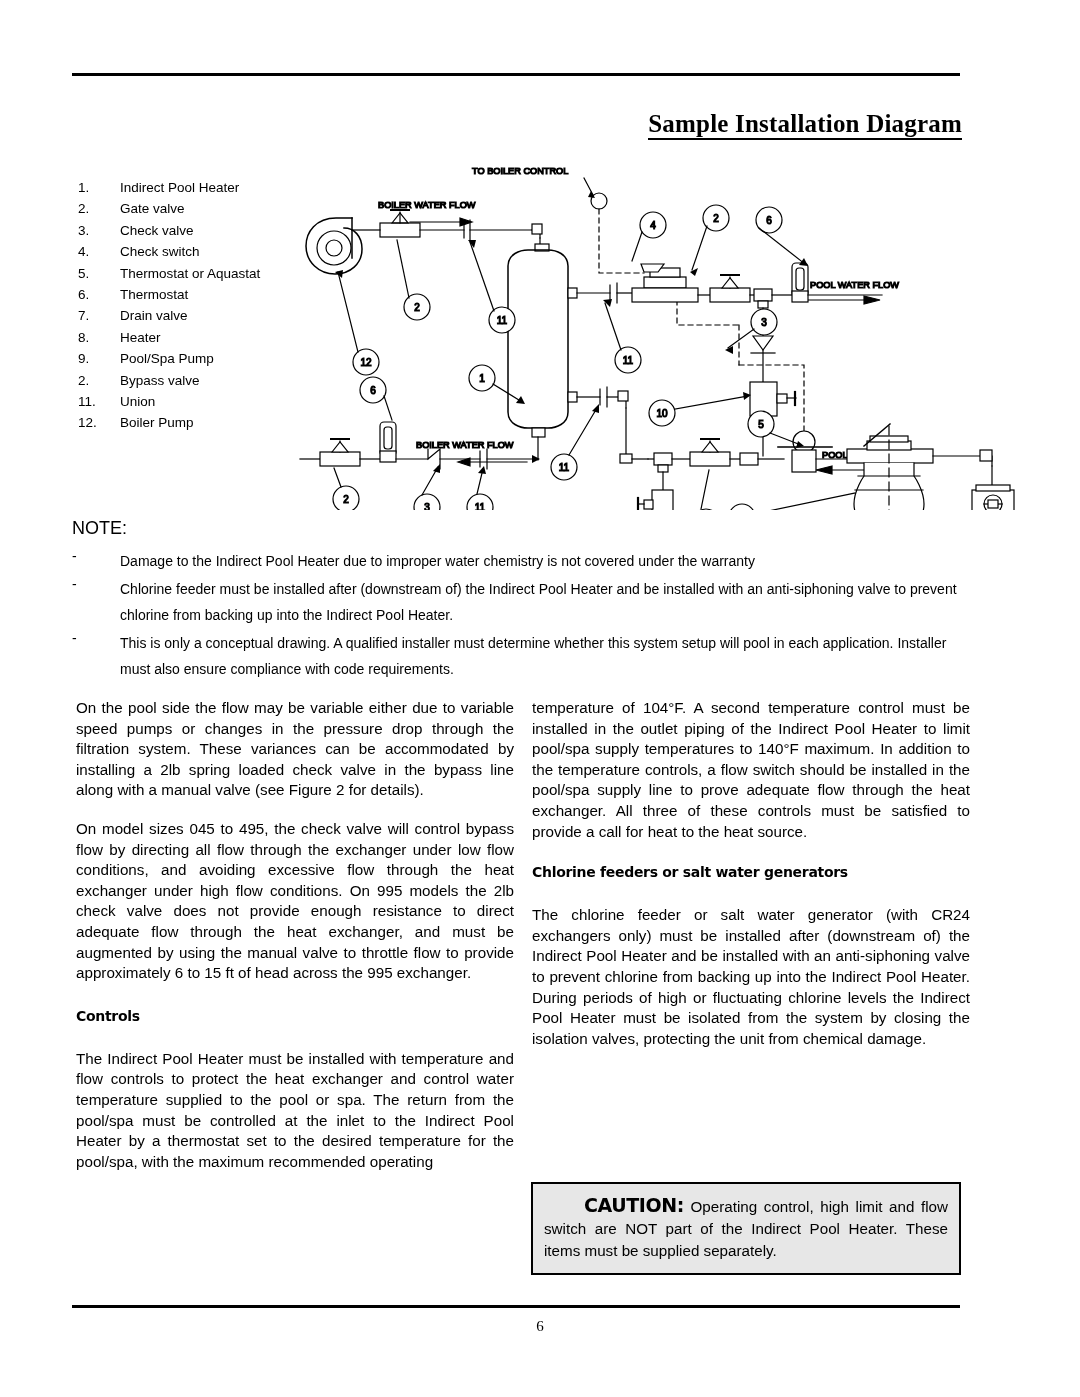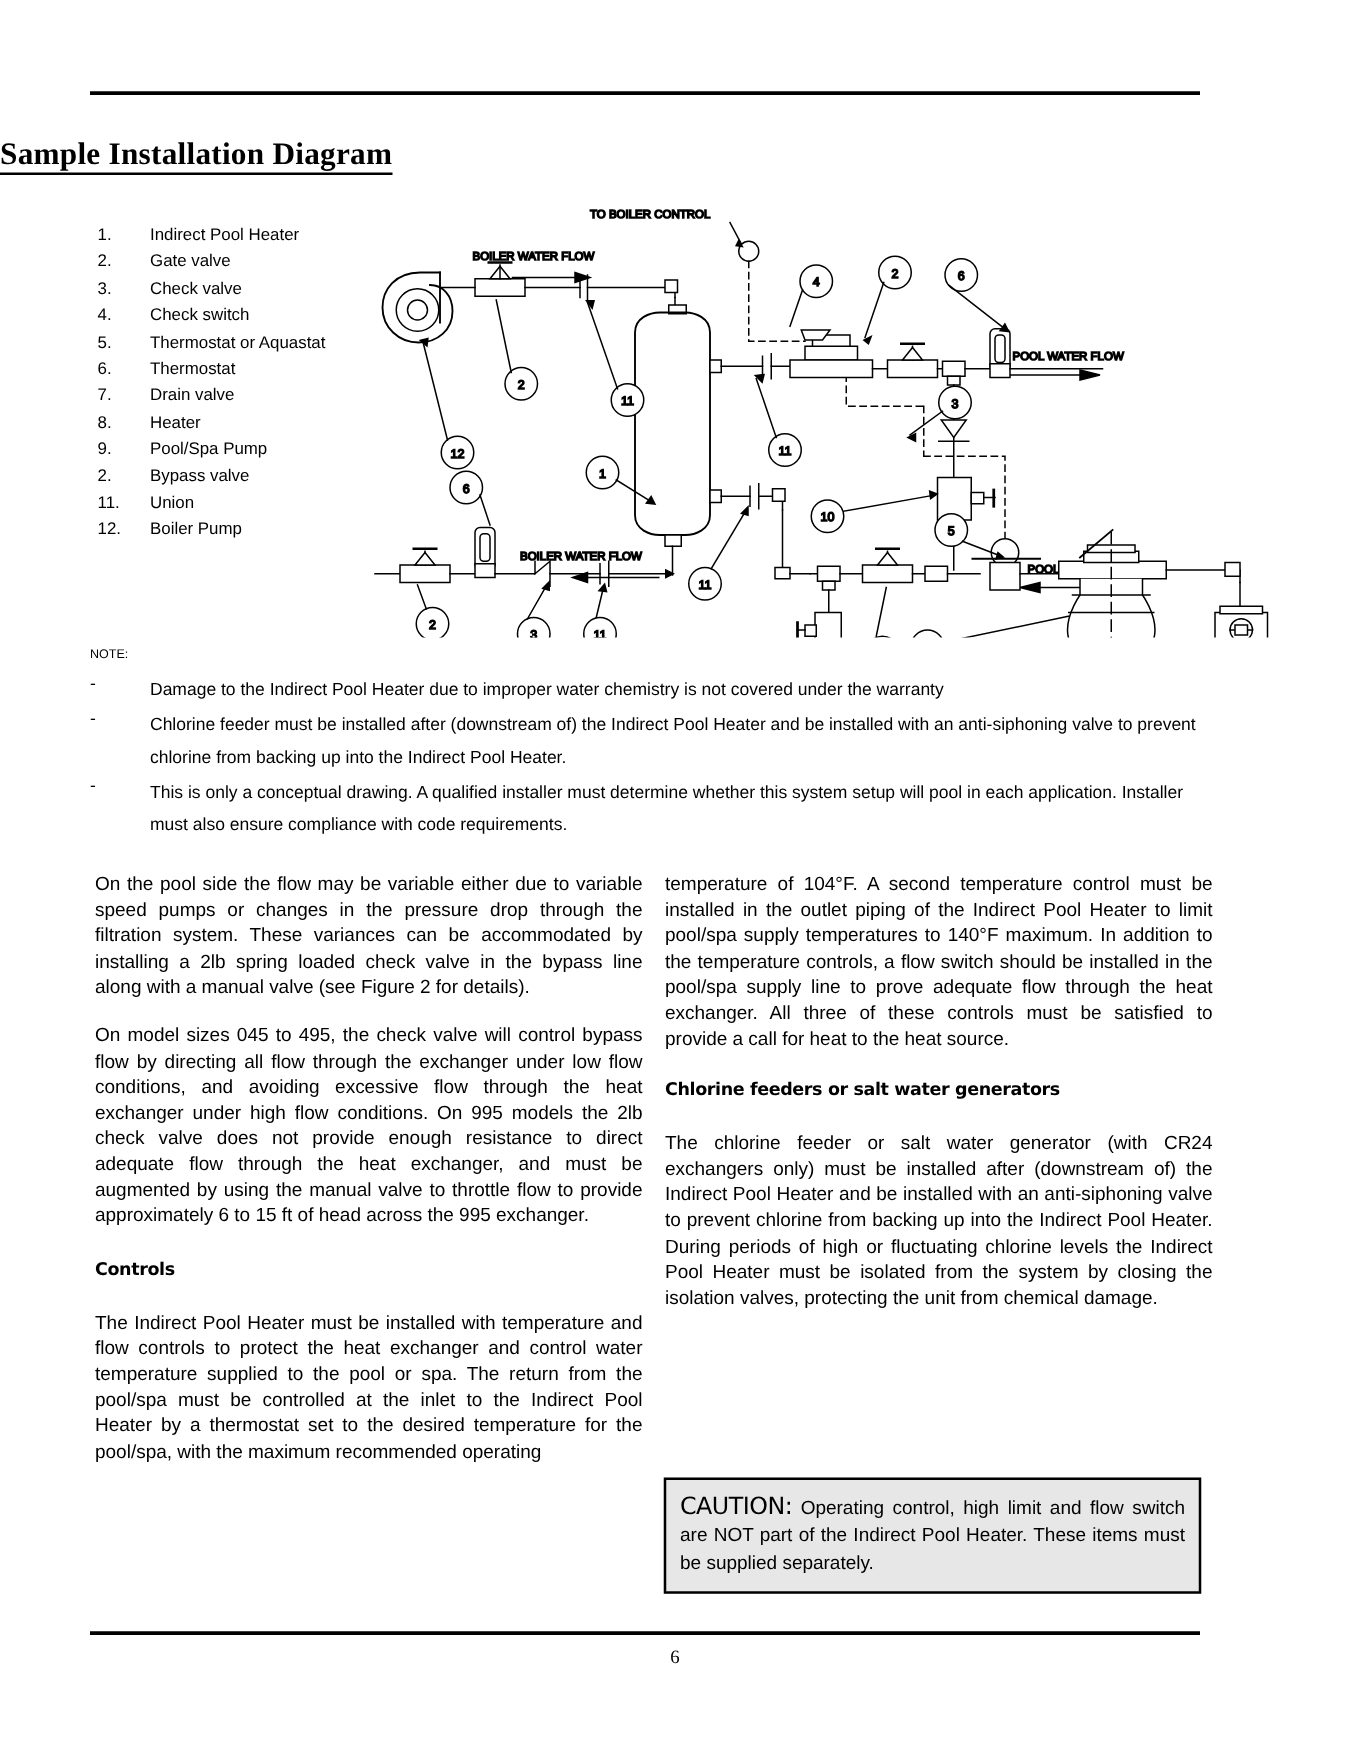--- a/index.html
+++ b/index.html
@@ -34,21 +34,21 @@
     left: 72px; top: 1305px;
     width: 888px; height: 3px;
     background: #000;
   }
 
   
   .doc-title {
     position: absolute;
     left: 0; top: 110px;
     width: 962px;
-    text-align: left;
+    text-align: right;
     font-family: "Liberation Serif", serif;
     font-weight: bold;
     font-size: 25px;
     letter-spacing: .2px;
   }
   .doc-title span {
     border-bottom: 2px solid #000;
     padding-bottom: 1px;
   }
 
@@ -82,21 +82,21 @@
   .diagram svg { display: block; }
 
   
   .note-block {
     position: absolute;
     left: 72px; top: 518px;
     width: 900px;
     font-size: 14px;
   }
   .note-head {
-    font-size: 10px;
+    font-size: 18px;
     margin-bottom: 9px;
   }
   .note-item {
     display: flex;
     margin-bottom: 2px;
   }
   .note-dash {
     width: 48px;
     flex: none;
   }
@@ -141,23 +141,24 @@
     box-sizing: border-box;
     border: 2px solid #000;
     background: #e7e7e7;
     padding: 10px 11px 11px 11px;
     font-size: 15.2px;
     line-height: 22px;
     text-align: justify;
   }
   .caution b {
     font-family: "DejaVu Sans", sans-serif;
-    font-weight: normal;
+    font-weight: bold;
     font-size: 19px;
     letter-spacing: -0.4px;
+    margin-left: 40px;
   }
 
   
   .page-num {
     position: absolute;
     left: 0; top: 1318px;
     width: 1080px;
     text-align: center;
     font-family: "Liberation Serif", serif;
     font-size: 15px;

